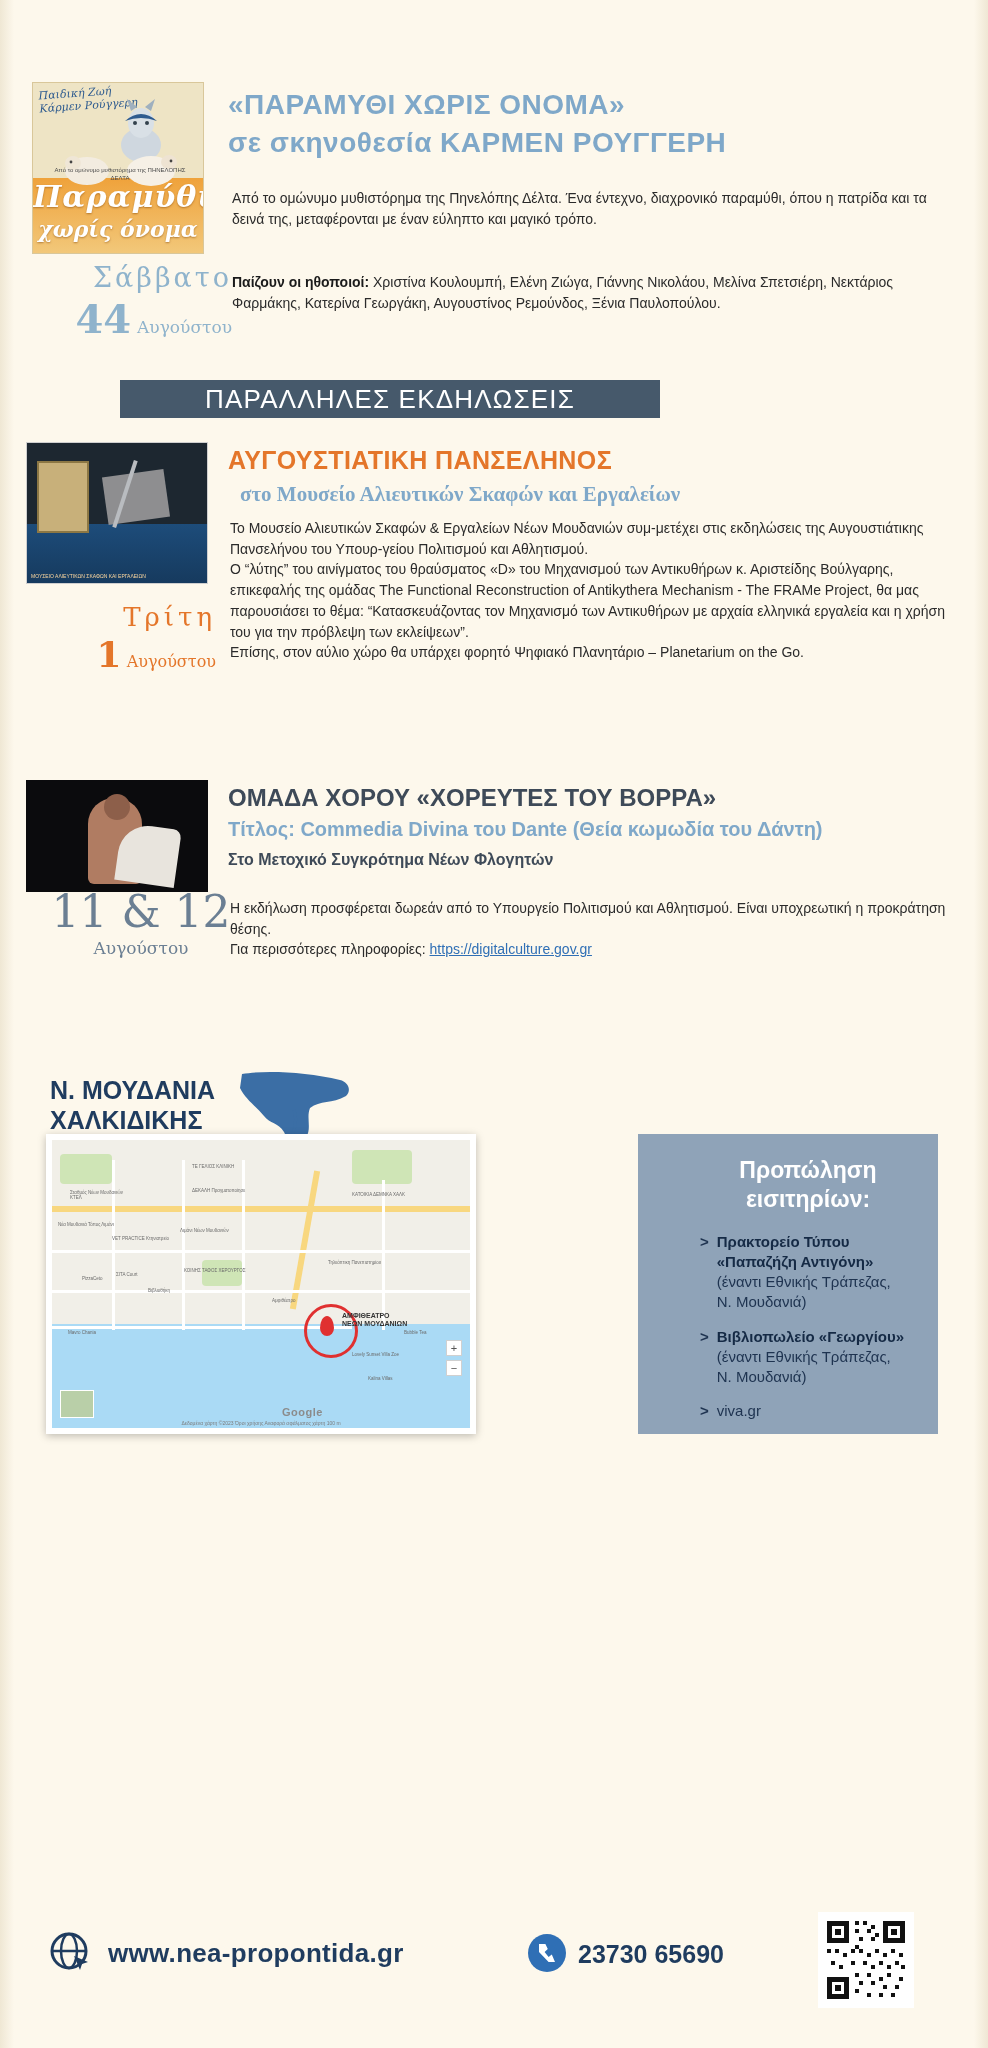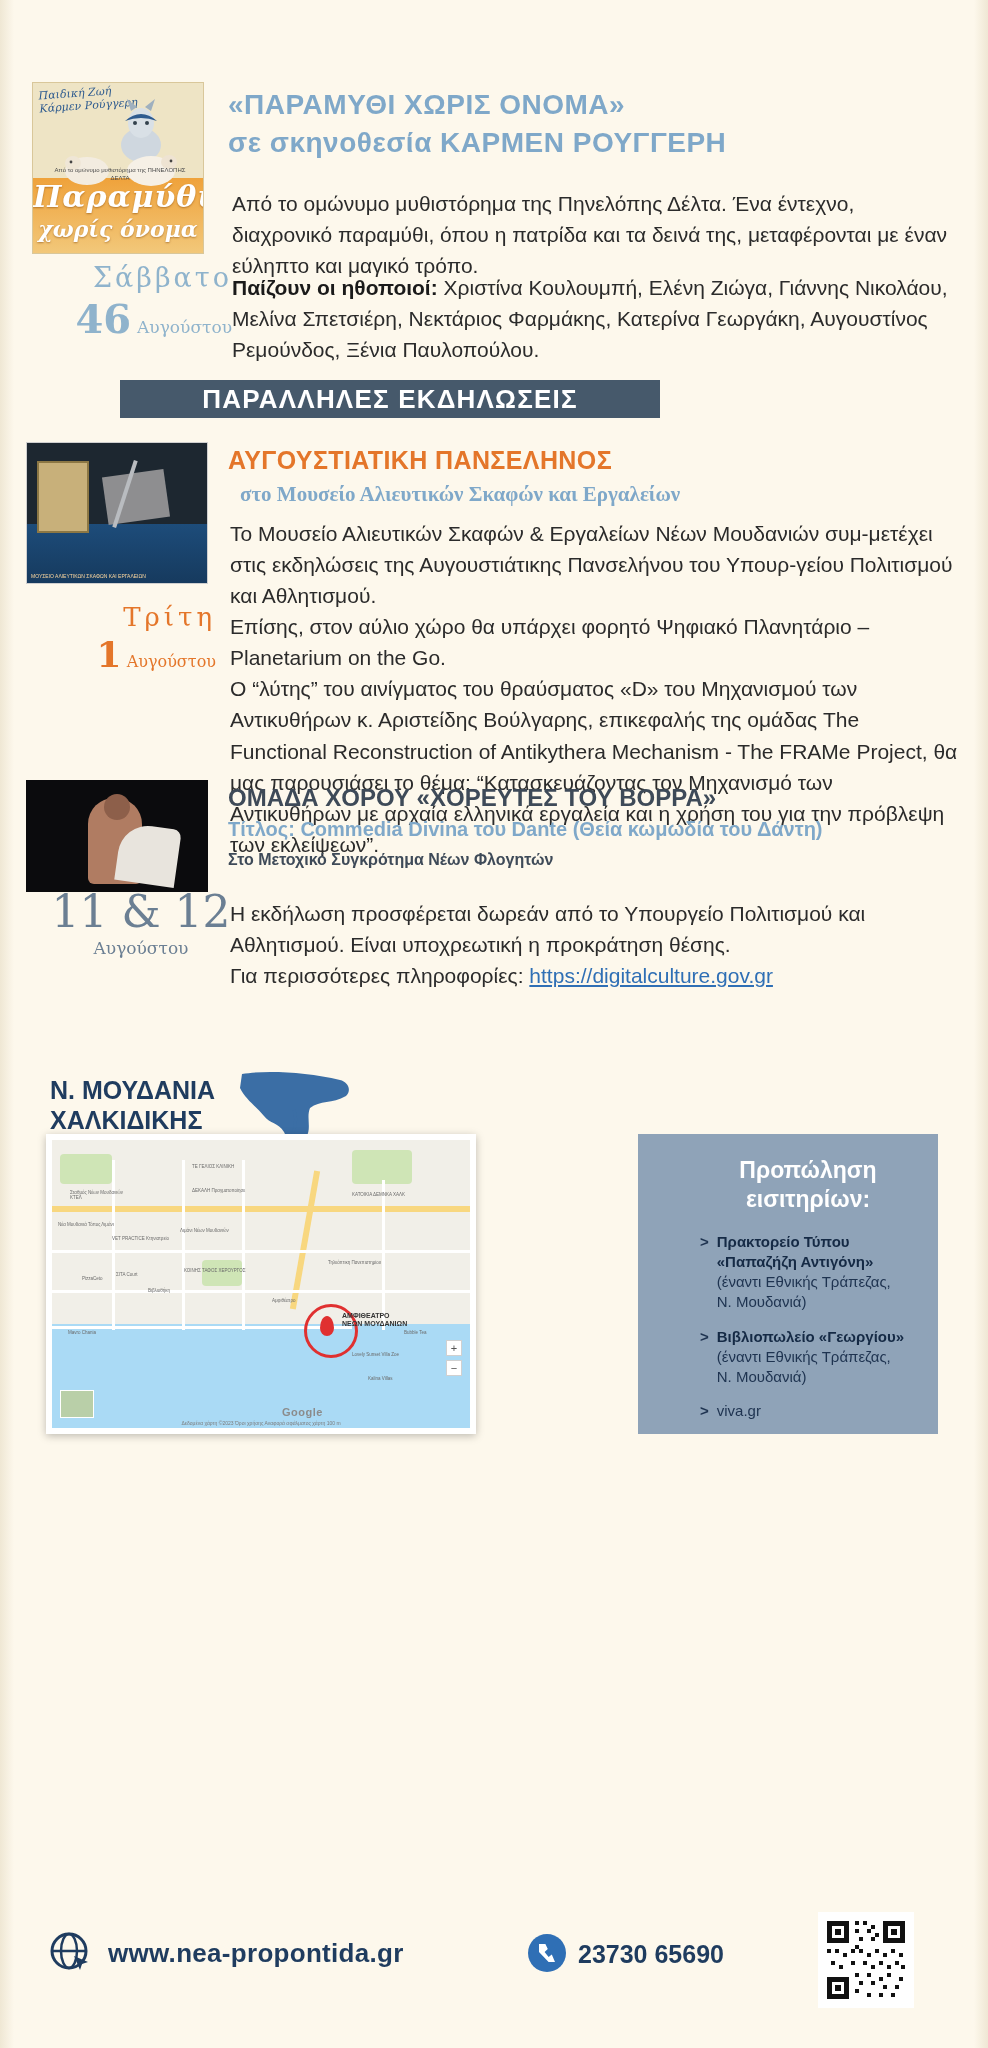--- a/index.html
+++ b/index.html
@@ -50,21 +50,21 @@
   .poster1 .p1-t2 { font-size:22px; margin-top:2px; }
 
   .h1-main {
     position: absolute; left: 228px; top: 86px; width: 720px;
     font-size: 28px; font-weight: bold; color: #7fa8c9;
     letter-spacing: .5px; line-height: 1.35;
   }
   .h1-main .ln2 { display:block; }
 
   .p-body {
-    color: #2b2b2b; font-size: 21px; line-height: 1.48;
+    color: #2b2b2b; font-size: 14px; line-height: 1.48;
   }
   .desc1 { position:absolute; left:232px; top:188px; width:720px; }
   .cast1 { position:absolute; left:232px; top:272px; width:720px; }
   .cast1 b { color:#1a1a1a; }
 
   .date1 {
     position:absolute; left:62px; top:262px; width:170px; text-align:right;
     color:#8fb3cc; font-family:"DejaVu Serif", serif;
   }
   .date1 .dow { font-size:27px; letter-spacing:3px; }
@@ -72,21 +72,21 @@
   .date1 .dmon { font-size:17px; }
   .date1 .row2 { margin-top:6px; display:flex; justify-content:flex-end; align-items:baseline; gap:6px; }
 
   
   .banner {
     position:absolute; left:120px; top:380px; width:540px; height:38px;
     background:#46596b;
     display:flex; align-items:center; justify-content:center;
   }
   .banner span {
-    color:#fff; font-size:26px; font-weight:bold; letter-spacing:1.2px;
+    color:#fff; font-size:26px; font-weight:normal; letter-spacing:1.2px;
   }
 
   
   .photo2 {
     position:absolute; left:26px; top:442px; width:182px; height:142px;
     background:#1d2730; overflow:hidden; border:1px solid #cfcfcf;
   }
   .photo2 .blue { position:absolute; left:0; bottom:0; width:100%; height:42%;
     background:linear-gradient(#1d4c7a,#163a5e); }
   .photo2 .case { position:absolute; left:10px; top:18px; width:52px; height:72px;
@@ -296,21 +296,21 @@
   <div class="p-body desc1">Από το ομώνυμο μυθιστόρημα της Πηνελόπης Δέλτα. Ένα έντεχνο, διαχρονικό παραμύθι, όπου η πατρίδα και τα δεινά της, μεταφέρονται με έναν εύληπτο και μαγικό τρόπο.</div>
 
   <div class="p-body cast1">
     <b>Παίζουν οι ηθοποιοί:</b>
     <span>Χριστίνα Κουλουμπή, Ελένη Ζιώγα, Γιάννης Νικολάου, Μελίνα Σπετσιέρη, Νεκτάριος Φαρμάκης, Κατερίνα Γεωργάκη, Αυγουστίνος Ρεμούνδος, Ξένια Παυλοπούλου.</span>
   </div>
 
   <div class="date1">
     <div class="dow">Σάββατο</div>
     <div class="row2">
-      <span class="dnum">46</span>
+      <span class="dnum">44</span>
       <span class="dmon">Αυγούστου</span>
     </div>
   </div>
 </div>
 
 <div class="banner">
   <span>ΠΑΡΑΛΛΗΛΕΣ ΕΚΔΗΛΩΣΕΙΣ</span>
 </div>
 
 <div class="photo2">
@@ -319,22 +319,22 @@
   <div class="case"></div>
   <div class="case2"></div>
   <div class="rod"></div>
   <div class="cap">ΜΟΥΣΕΙΟ ΑΛΙΕΥΤΙΚΩΝ ΣΚΑΦΩΝ ΚΑΙ ΕΡΓΑΛΕΙΩΝ</div>
 </div>
 
 <div class="h2-orange">ΑΥΓΟΥΣΤΙΑΤΙΚΗ ΠΑΝΣΕΛΗΝΟΣ</div>
 <div class="h2-blue">στο Μουσείο Αλιευτικών Σκαφών και Εργαλείων</div>
 <div class="p-body desc2">
   <div>Το Μουσείο Αλιευτικών Σκαφών &amp; Εργαλείων Νέων Μουδανιών συμ-μετέχει στις εκδηλώσεις της Αυγουστιάτικης Πανσελήνου του Υπουρ-γείου Πολιτισμού και Αθλητισμού.</div>
+  <div>Ο “λύτης” του αινίγματος του θραύσματος «D» του Μηχανισμού των Αντικυθήρων κ. Αριστείδης Βούλγαρης, επικεφαλής της ομάδας The Functional Reconstruction of Antikythera Mechanism - The FRAMe Project, θα μας παρουσιάσει το θέμα: “Κατασκευάζοντας τον Μηχανισμό των Αντικυθήρων με αρχαία ελληνικά εργαλεία και η χρήση του για την πρόβλεψη των εκλείψεων”.</div>
   <div>Επίσης, στον αύλιο χώρο θα υπάρχει φορητό Ψηφιακό Πλανητάριο – Planetarium on the Go.</div>
-  <div>Ο “λύτης” του αινίγματος του θραύσματος «D» του Μηχανισμού των Αντικυθήρων κ. Αριστείδης Βούλγαρης, επικεφαλής της ομάδας The Functional Reconstruction of Antikythera Mechanism - The FRAMe Project, θα μας παρουσιάσει το θέμα: “Κατασκευάζοντας τον Μηχανισμό των Αντικυθήρων με αρχαία ελληνικά εργαλεία και η χρήση του για την πρόβλεψη των εκλείψεων”.</div>
 </div>
 
 <div class="date2">
   <div class="dow">Τρίτη</div>
   <div class="row2">
     <span class="dnum">1</span>
     <span class="dmon">Αυγούστου</span>
   </div>
 </div>
 

